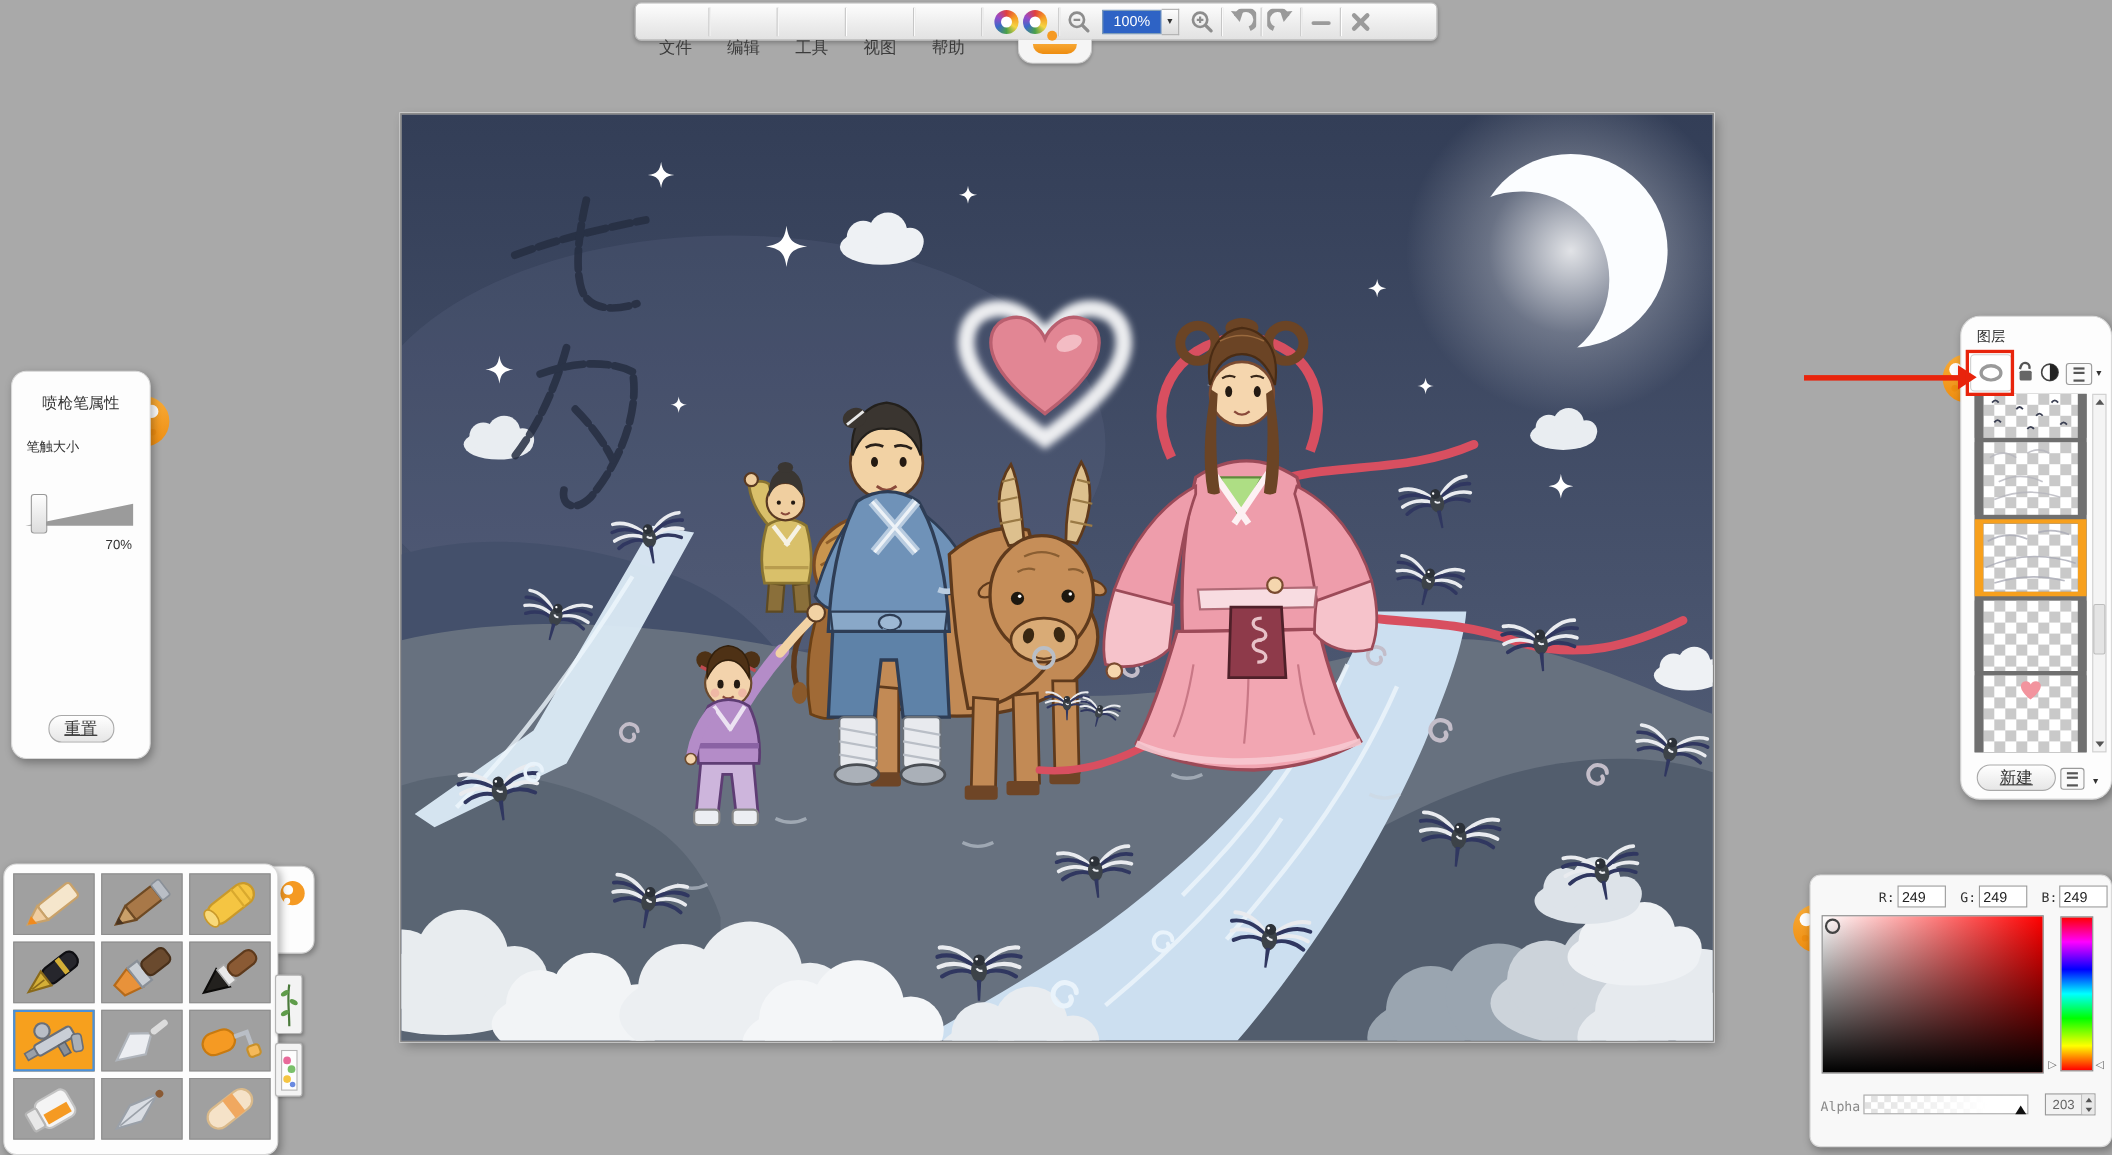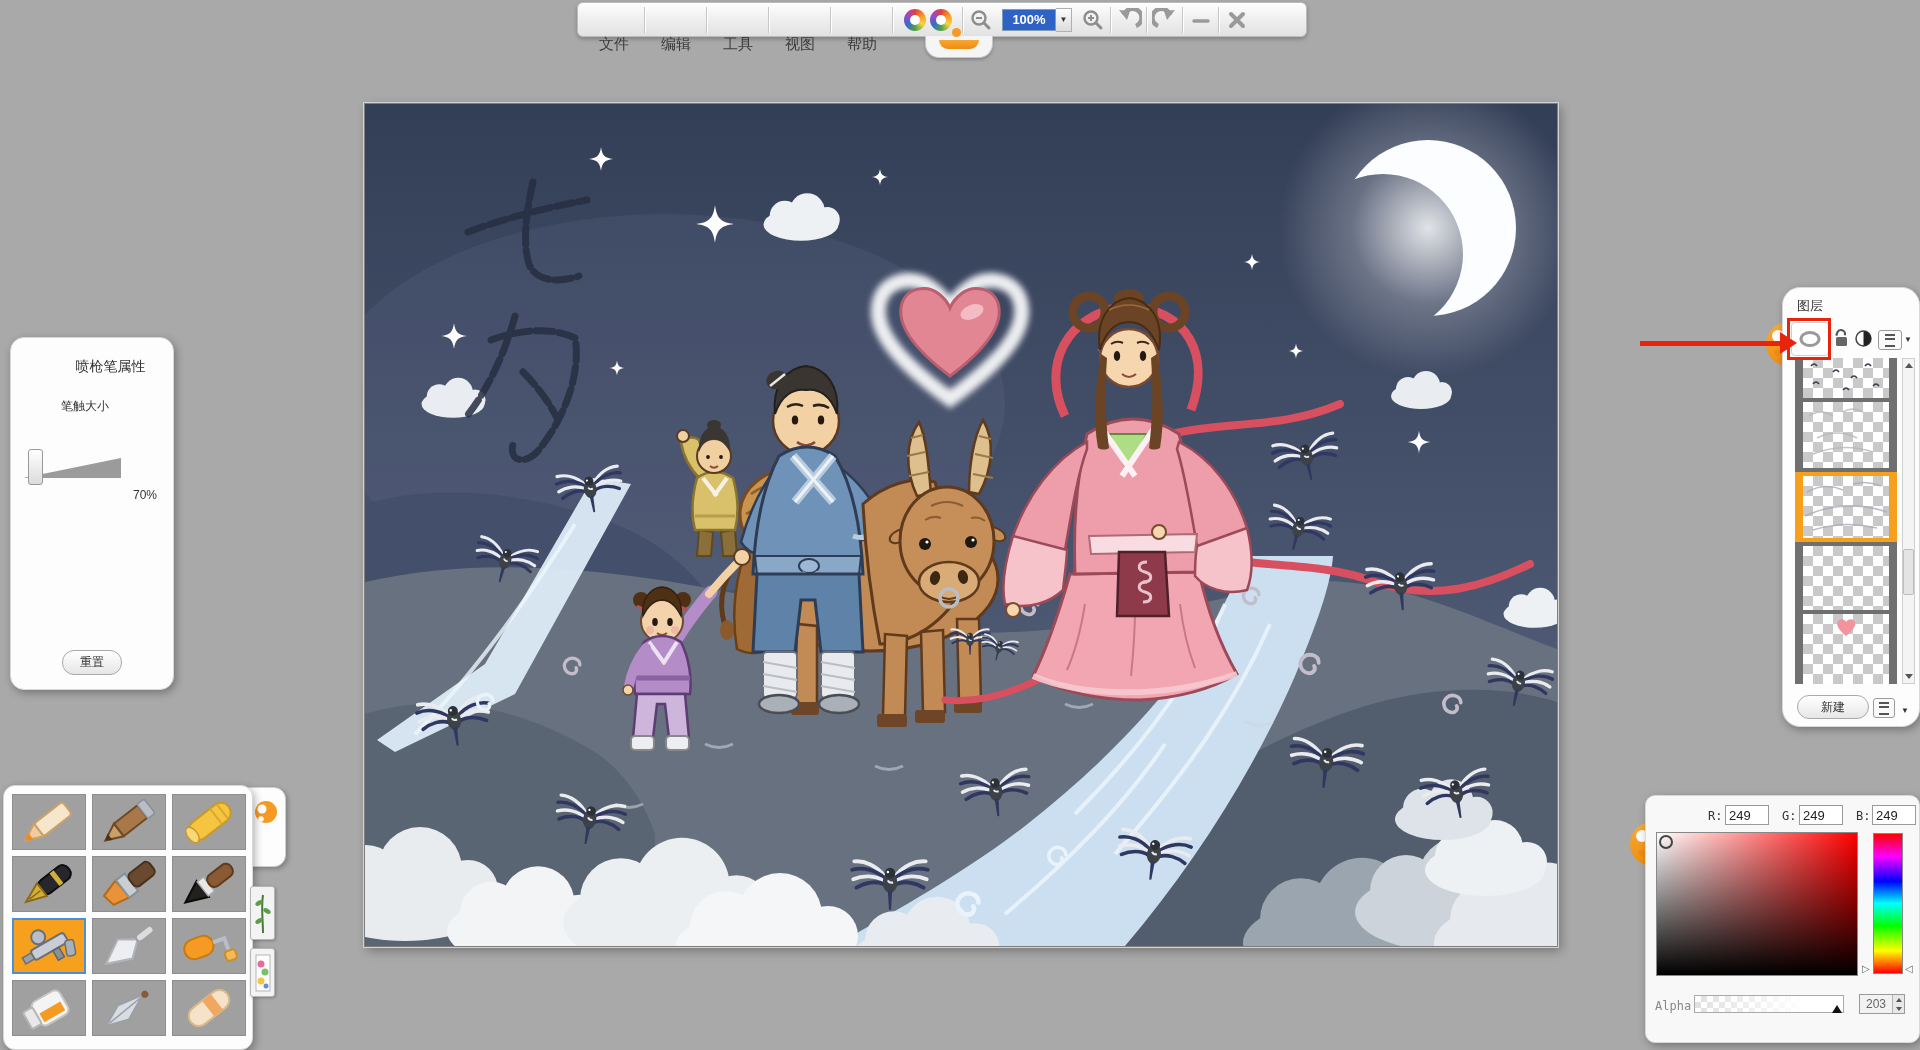--- a/index.html
+++ b/index.html
@@ -13,21 +13,21 @@
     border-radius:6px;box-shadow:0 2px 4px rgba(0,0,0,.25);padding:0 6px;box-sizing:border-box;}
   .menu-item{font-size:15px;color:#3c3c3c;padding:0 15px;line-height:33px;cursor:default;margin-top:48px;}
   .tb-sep{width:1px;height:26px;background:#c6c6c6;border-right:1px solid #fff;}
   .tb-btn{width:34px;height:30px;display:flex;align-items:center;justify-content:center;}
   .eye{width:22px;height:22px;border-radius:50%;
     background:conic-gradient(#e04040,#f59a23,#f5d442,#4aa04a,#3a6ac8,#9a4ac8,#e04040);
     position:relative;}
   .eye::after{content:"";position:absolute;left:6px;top:6px;width:10px;height:10px;border-radius:50%;background:#fff;}
   #zoom-field-wrap{display:flex;align-items:center;margin:0 4px;}
   #zoom-field{width:52px;height:20px;background:#2e63c5;border:1px solid #7f9db9;
-    color:#fff;font-size:13px;font-weight:bold;text-align:center;line-height:20px;}
+    color:#fff;font-size:13px;font-weight:normal;text-align:center;line-height:20px;}
   #zoom-drop{width:15px;height:22px;border:1px solid #b0b0b0;border-left:none;
     background:linear-gradient(#fdfdfd,#dcdcdc);display:flex;align-items:center;justify-content:center;
     font-size:8px;color:#333;}
   
   #clown-bump{left:925px;top:36px;width:66px;height:21px;background:#f5f5f5;
     border:1px solid #c6c6c6;border-top:none;border-radius:0 0 14px 14px;box-shadow:0 2px 3px rgba(0,0,0,.2);}
   #clown-smile{width:40px;height:9px;margin:4px auto 0;background:linear-gradient(#f7a733,#ee8d10);
     border-radius:0 0 20px 20px;}
   #clown-nose{left:952px;top:28px;width:9px;height:9px;border-radius:50%;background:#f59a23;z-index:5;}
 
@@ -39,31 +39,31 @@
   
   .panel{background:#fdfdfd;border:1px solid #d8d8d8;box-shadow:2px 3px 8px rgba(0,0,0,.3);}
   .handle{background:linear-gradient(#f8ab38,#ee8d10);}
   .handle .notch{position:absolute;width:12px;height:12px;border-radius:50%;background:#fdfdfd;}
   .handle .dot{position:absolute;width:6px;height:6px;border-radius:50%;background:#ee8d10;}
 
   
   #brush-handle{left:112px;top:360px;width:42px;height:46px;border-radius:10px 23px 23px 10px;}
   #brush-handle .notch{left:20px;top:8px;}
   #brush-handle .dot{left:24px;top:30px;}
-  #brush-panel{left:10px;top:337px;width:125px;height:351px;border-radius:14px;padding-left:37px;}
+  #brush-panel{left:10px;top:337px;width:125px;height:351px;border-radius:14px;}
   #brush-title{margin-top:20px;text-align:center;font-size:14px;color:#333;}
   #size-label{margin:22px 0 0 13px;font-size:12px;color:#333;}
   #slider{position:absolute;left:12px;top:118px;width:98px;height:22px;}
   #wedge{position:absolute;left:0;bottom:0;width:0;height:0;
     border-left:98px solid transparent;border-bottom:20px solid #9b9b9b;}
   #thumb{position:absolute;left:5px;top:-7px;width:13px;height:34px;border-radius:3px;
     background:linear-gradient(#fefefe,#dcdcdc);border:1px solid #999;}
   #size-value{position:absolute;right:16px;top:150px;font-size:12px;color:#333;}
   .pill-btn{border:1px solid #a9a9a9;border-radius:12px;background:linear-gradient(#fff,#e6e6e6);
-    font-size:12px;color:#333;display:flex;align-items:center;justify-content:center;}
+    font-size:15px;color:#333;display:flex;align-items:center;justify-content:center;text-decoration:underline;}
   #reset-btn{position:absolute;left:50%;transform:translateX(-50%);bottom:14px;width:58px;height:23px;}
 
   
   #palette-tab{left:246px;top:787px;width:38px;height:78px;background:#fdfdfd;
     border:1px solid #cfcfcf;border-radius:0 12px 12px 0;box-shadow:2px 2px 5px rgba(0,0,0,.25);}
   #palette{left:3px;top:785px;width:250px;height:265px;border-radius:12px;
     display:grid;grid-template-columns:repeat(3,74px);grid-auto-rows:56px;gap:6px;
     padding:8px;box-sizing:border-box;align-content:start;}
   .tool-cell{background:#a0a0a0;border:1px solid #8e8e8e;display:flex;align-items:center;justify-content:center;}
   .tool-cell.selected{background:#f7a01d;outline:2px solid #4a90d9;outline-offset:-2px;}

